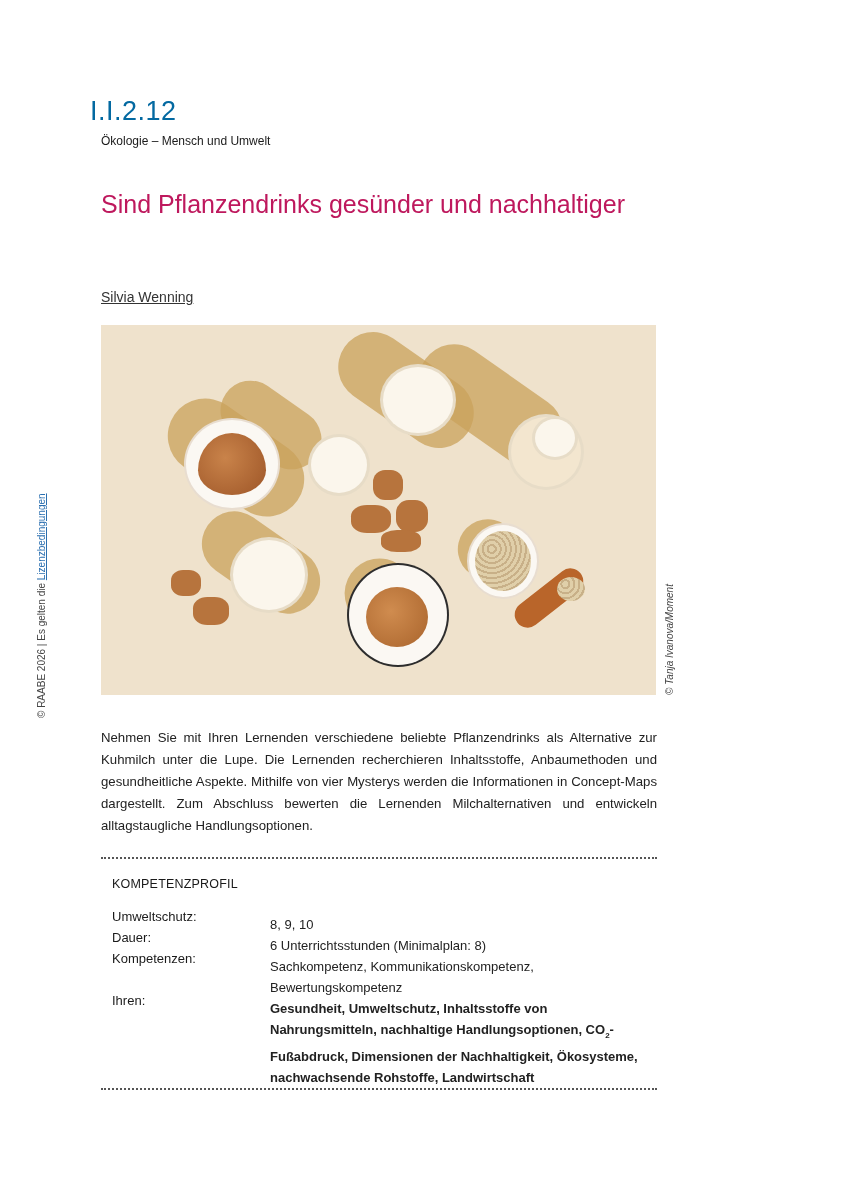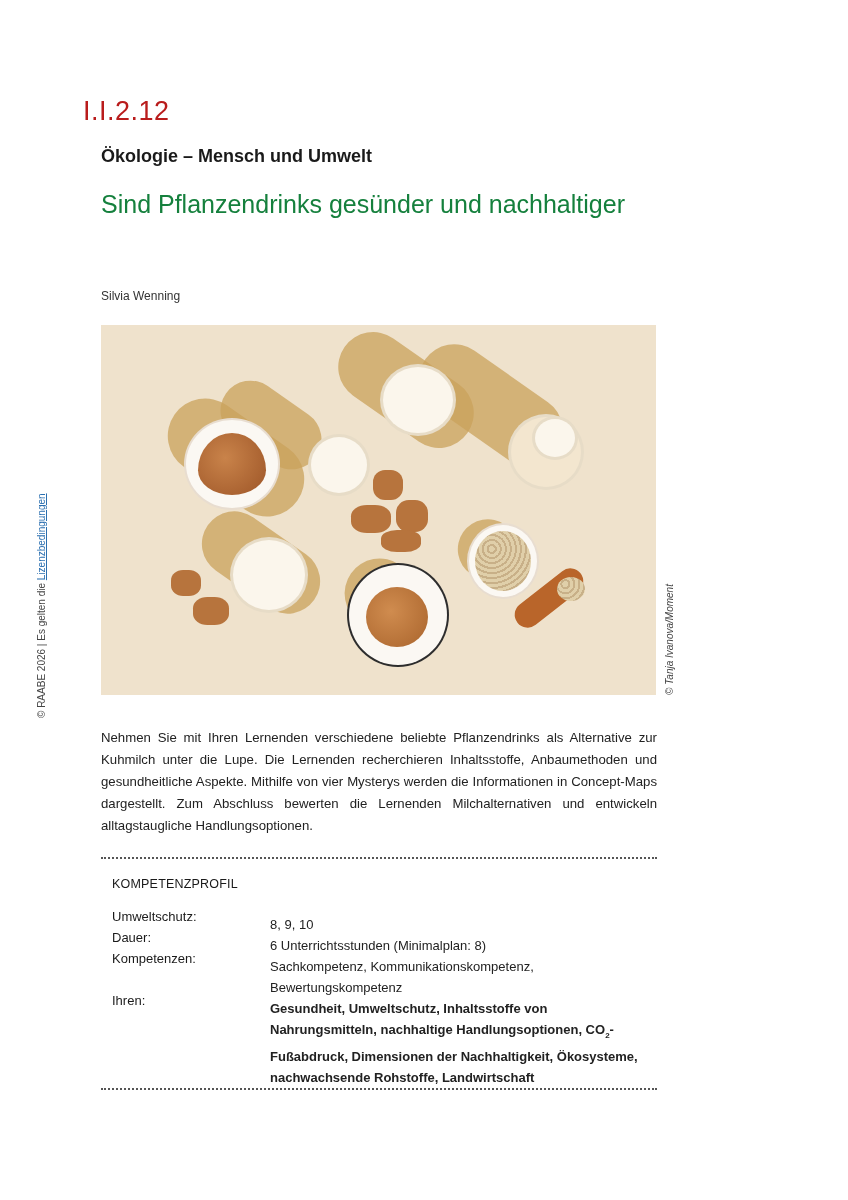--- a/index.html
+++ b/index.html
@@ -1,21 +1,21 @@
 <!DOCTYPE html>
 <html><head>
   <meta charset="utf-8">
   <style>
     html, body { margin:0; padding:0; background:#ffffff; }
     body { width:848px; height:1200px; position:relative; overflow:hidden;
            font-family:"Liberation Sans", sans-serif; color:#1a1a1a; }
-    .page-id { position:absolute; left:83px; top:96px; font-size:27px; color:#b91c1c; letter-spacing:0.5px; }
-    .subject { position:absolute; left:101px; top:146px; font-size:18px; color:#1a1a1a;font-weight:bold; }
-    .title { position:absolute; left:101px; top:188px; width:560px; font-size:25px; line-height:33px; color:#15803d; }
-    .author { position:absolute; left:101px; top:289px; font-size:12px; color:#333; }
+    .page-id { position:absolute; left:90px; top:96px; font-size:27px; color:#0369a1; letter-spacing:0.5px; }
+    .subject { position:absolute; left:101px; top:134px; font-size:12px; color:#1a1a1a; }
+    .title { position:absolute; left:101px; top:188px; width:560px; font-size:25px; line-height:33px; color:#be185d; }
+    .author { position:absolute; left:101px; top:289px; font-size:14px; color:#333;text-decoration:underline; }
     .side-left { position:absolute; left:36px; top:718px; transform-origin:left top; transform:rotate(-90deg);
                  font-size:10px; color:#444; white-space:nowrap; }
     .side-left a { color:#2a6fb0; text-decoration:underline; }
     .side-right { position:absolute; left:664px; top:695px; transform-origin:left top; transform:rotate(-90deg);
                   font-size:10px; font-style:italic; color:#444; white-space:nowrap; }
     .photo { position:absolute; left:101px; top:325px; width:555px; height:370px; background:#efe2cc; overflow:hidden; }
     .shadow { position:absolute; background:#c9a15b; opacity:0.75; border-radius:60px; }
     .bowl { position:absolute; border-radius:50%; background:#fbf8f3; box-shadow:0 0 0 2px #e8ddd0; }
     .bowl.dark-rim { box-shadow:0 0 0 2px #2d2d2d; }
     .milk { position:absolute; border-radius:50%; background:#fbf6ec; box-shadow:0 0 0 3px #e7dcc7; }

